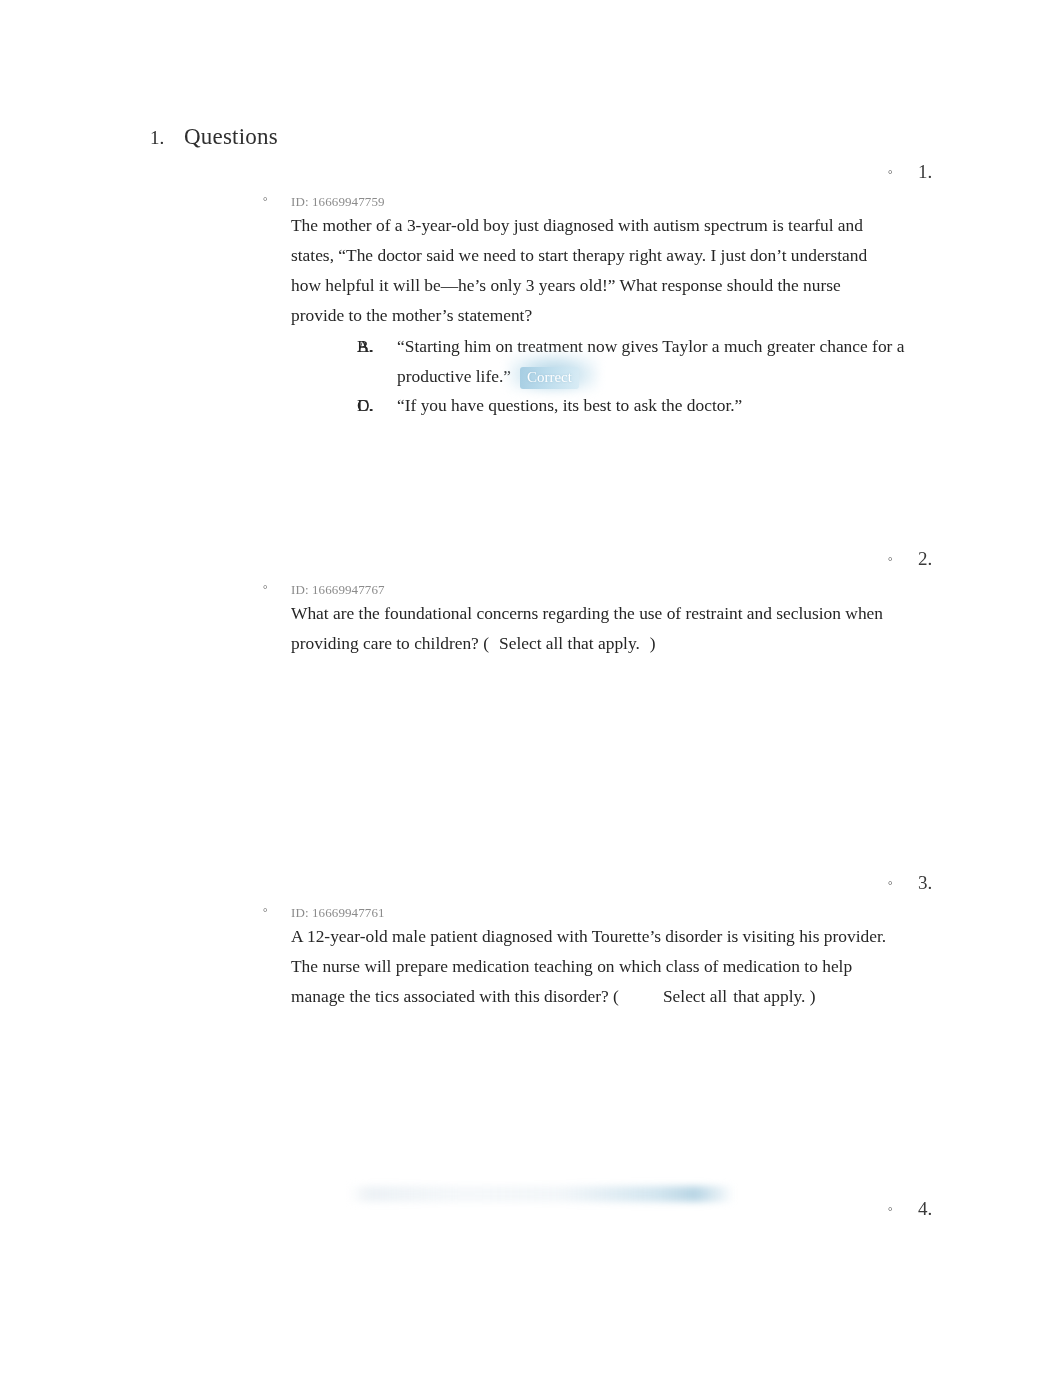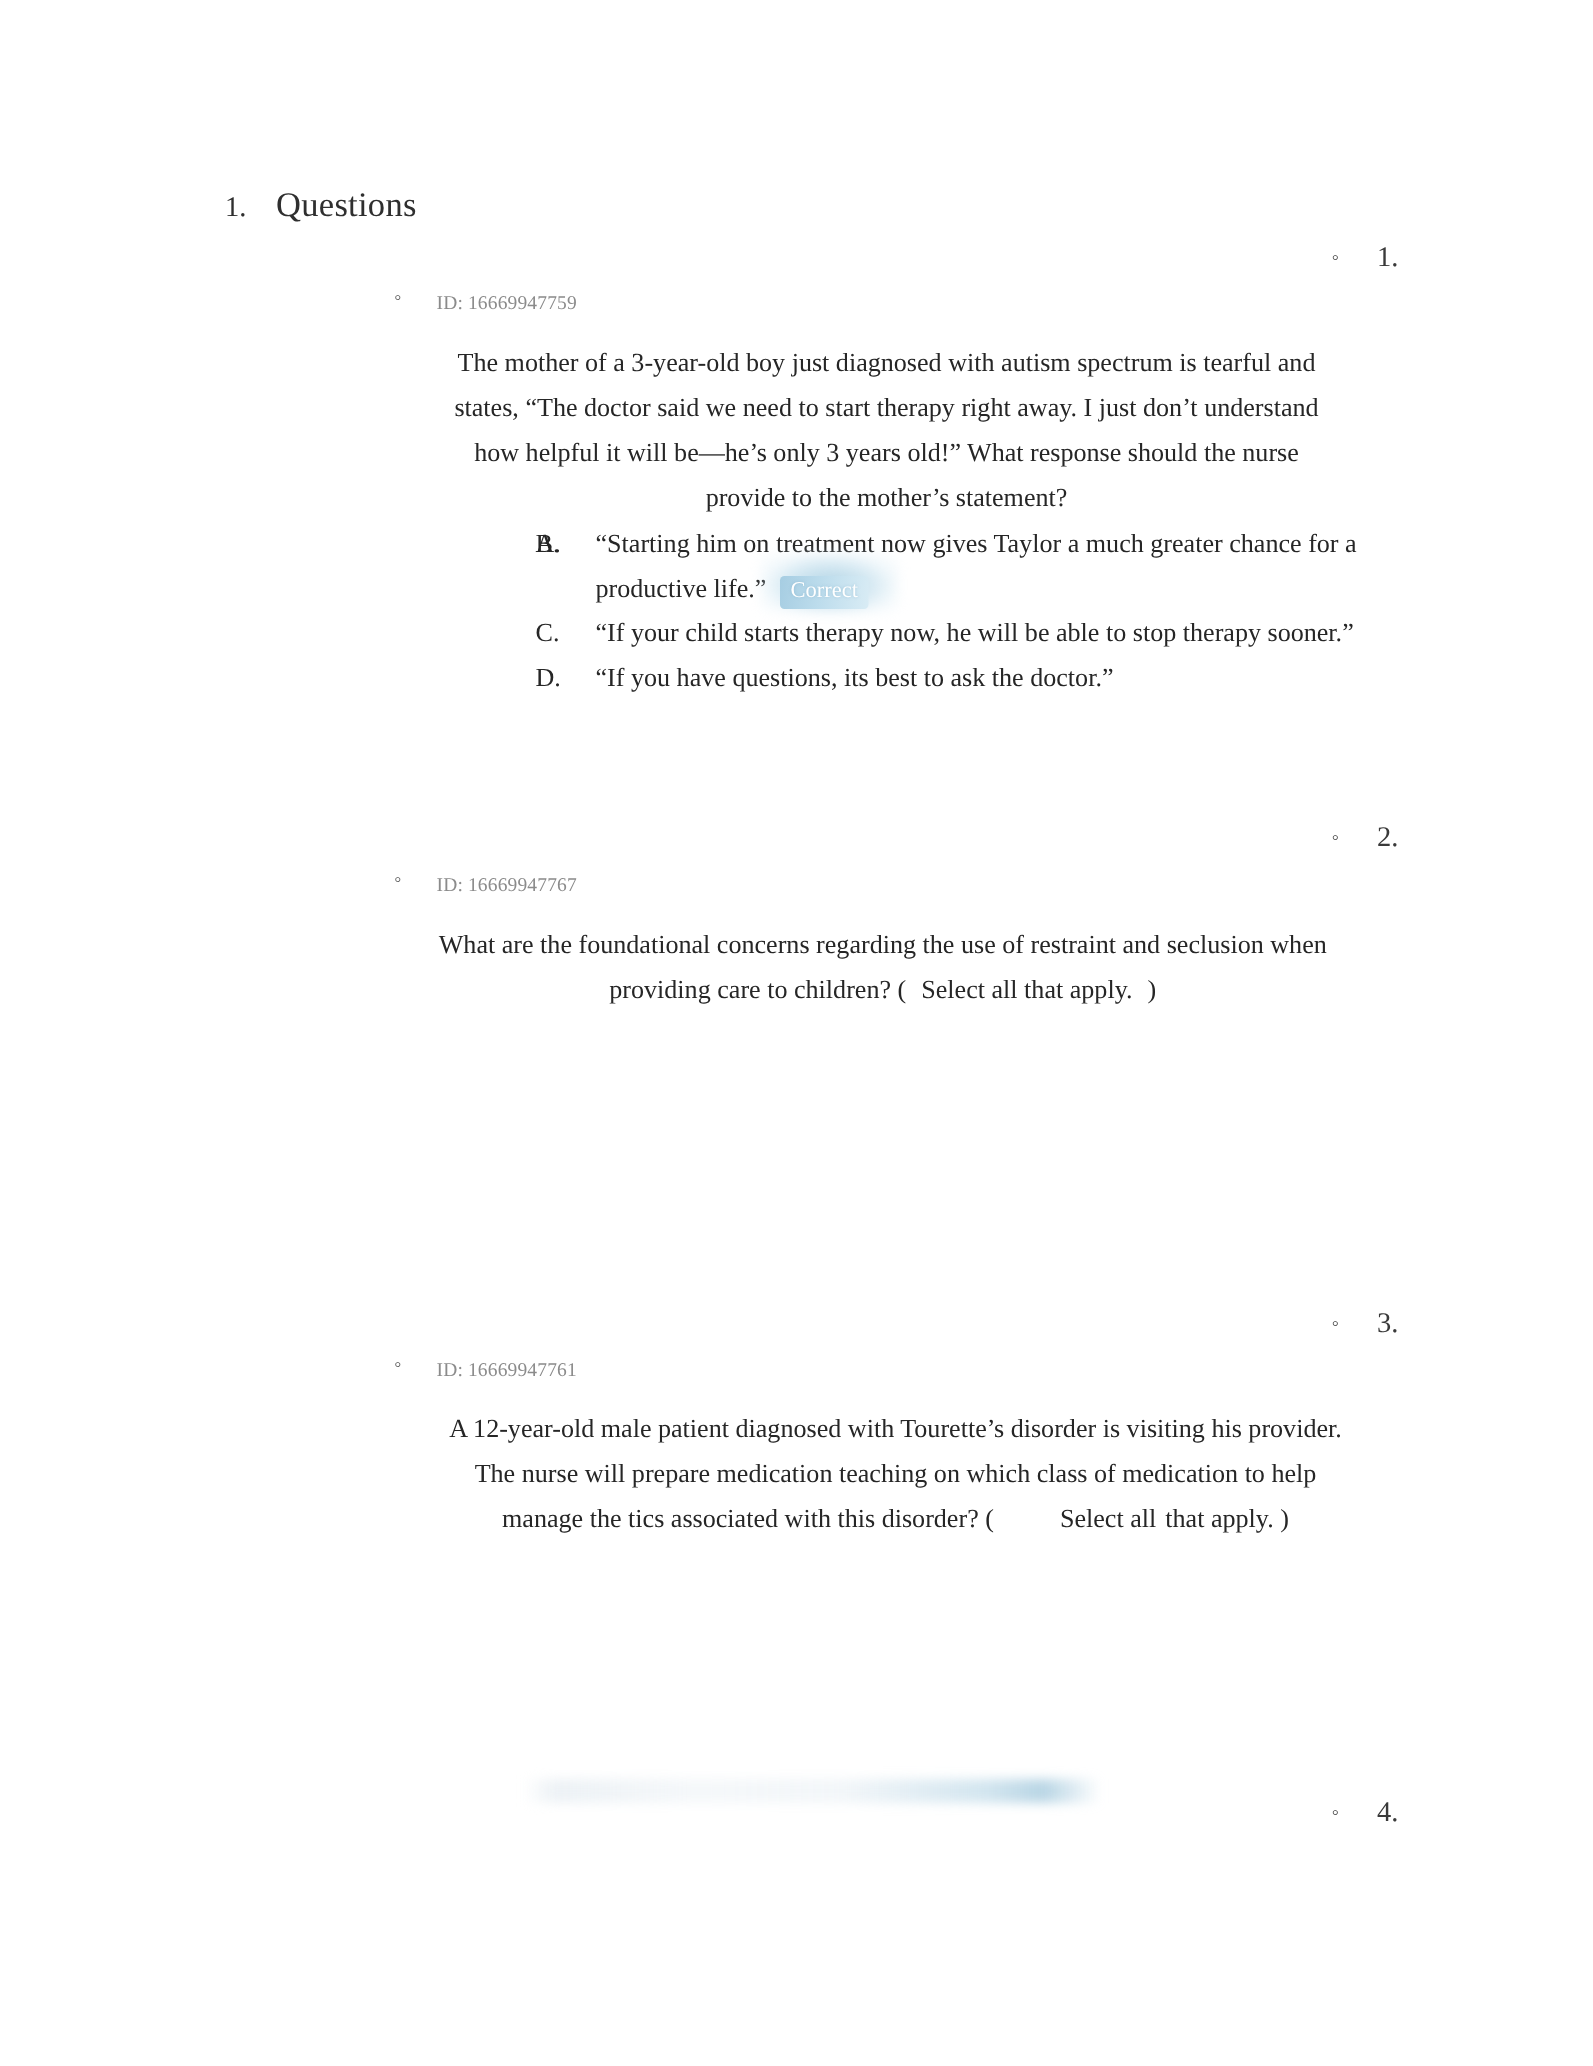--- a/index.html
+++ b/index.html
@@ -79,25 +79,25 @@
   }
   .qid-text {
     display: block;
     margin-left: 28px;
     font-size: 13px;
     color: #8b8b8b;
     letter-spacing: 0.1px;
   }
   .qstem {
     margin-left: 28px;
-    margin-top: 16px;
+    margin-top: 0;
     font-size: 17.4px;
     line-height: 30px;
     color: #262626;
-    text-align: center;
+    text-align: left;
   }
   .wide-gap { display: inline-block; width: 10px; }
   .wide-gap-lg { display: inline-block; width: 44px; }
   .wide-gap-sm { display: inline-block; width: 6px; }
 
   
   .options {
     margin-left: 94px;
     margin-top: 2px;
   }
@@ -209,21 +209,20 @@
     <div class="options">
       <div class="option" style="width:525px;">
         <span class="opt-letter">A.</span>
       </div>
       <div class="option" style="width:525px;">
         <span class="opt-letter">B.</span>
         <span>“Starting him on treatment now gives Taylor a much greater chance for a productive life.”</span><span class="correct-wrap"><span class="correct-glow"></span><span class="correct-badge">Correct</span></span>
       </div>
       <div class="option" style="width:525px;">
         <span class="opt-letter">C.</span>
-        <span>“If your child starts therapy now, he will be able to stop therapy sooner.”</span>
       </div>
       <div class="option" style="width:525px;">
         <span class="opt-letter">D.</span>
         <span>“If you have questions, its best to ask the doctor.”</span>
       </div>
     </div>
   </div>
 
   <div class="qblock" style="left:263px; top:582px; width:640px;">
     <div class="qid-row">

